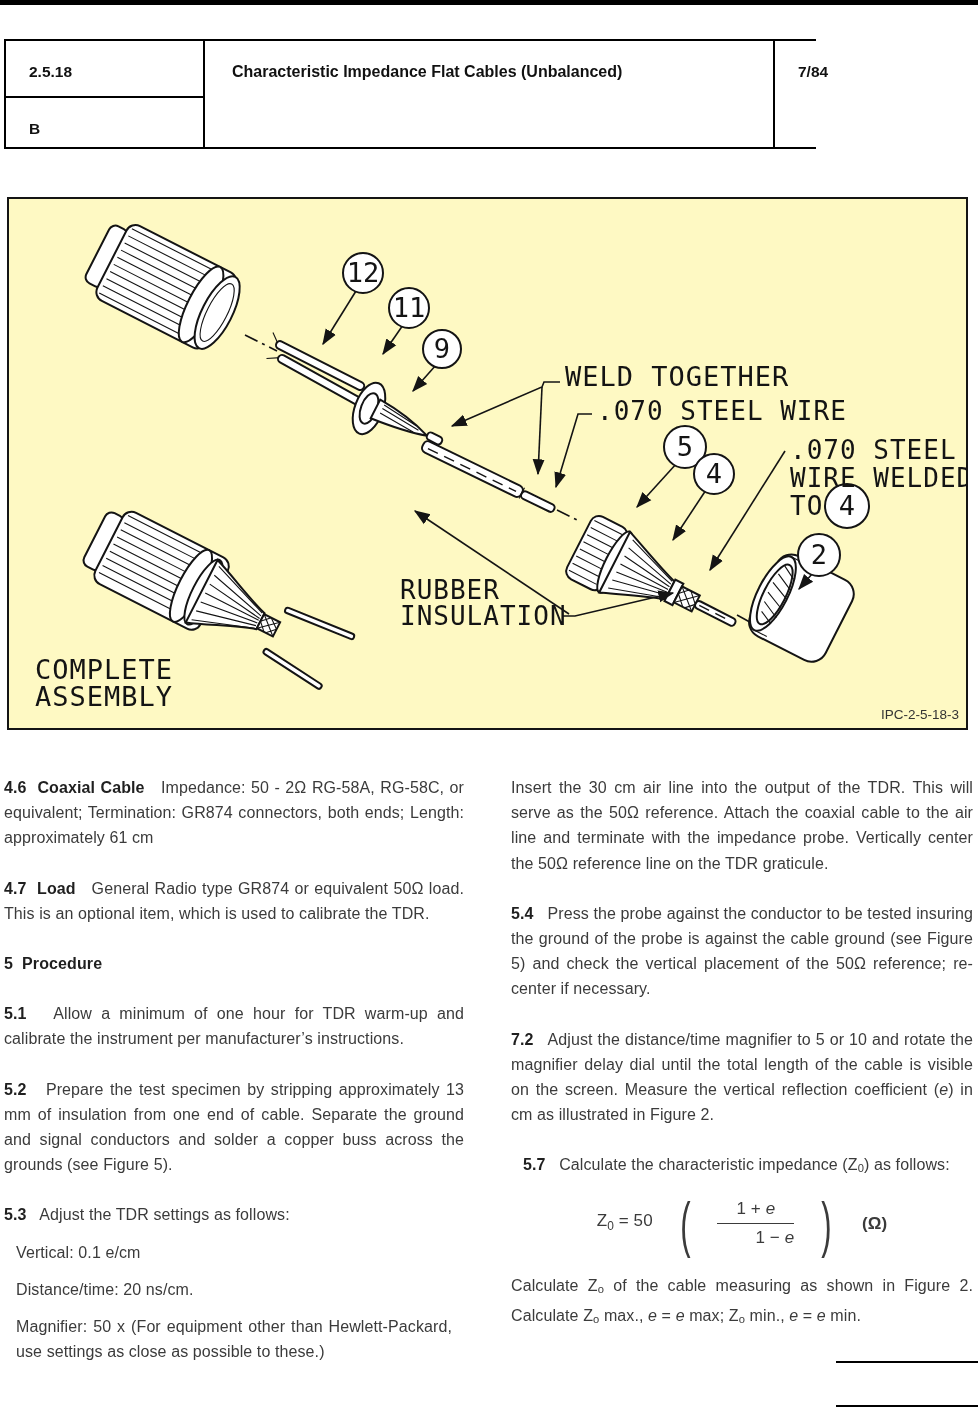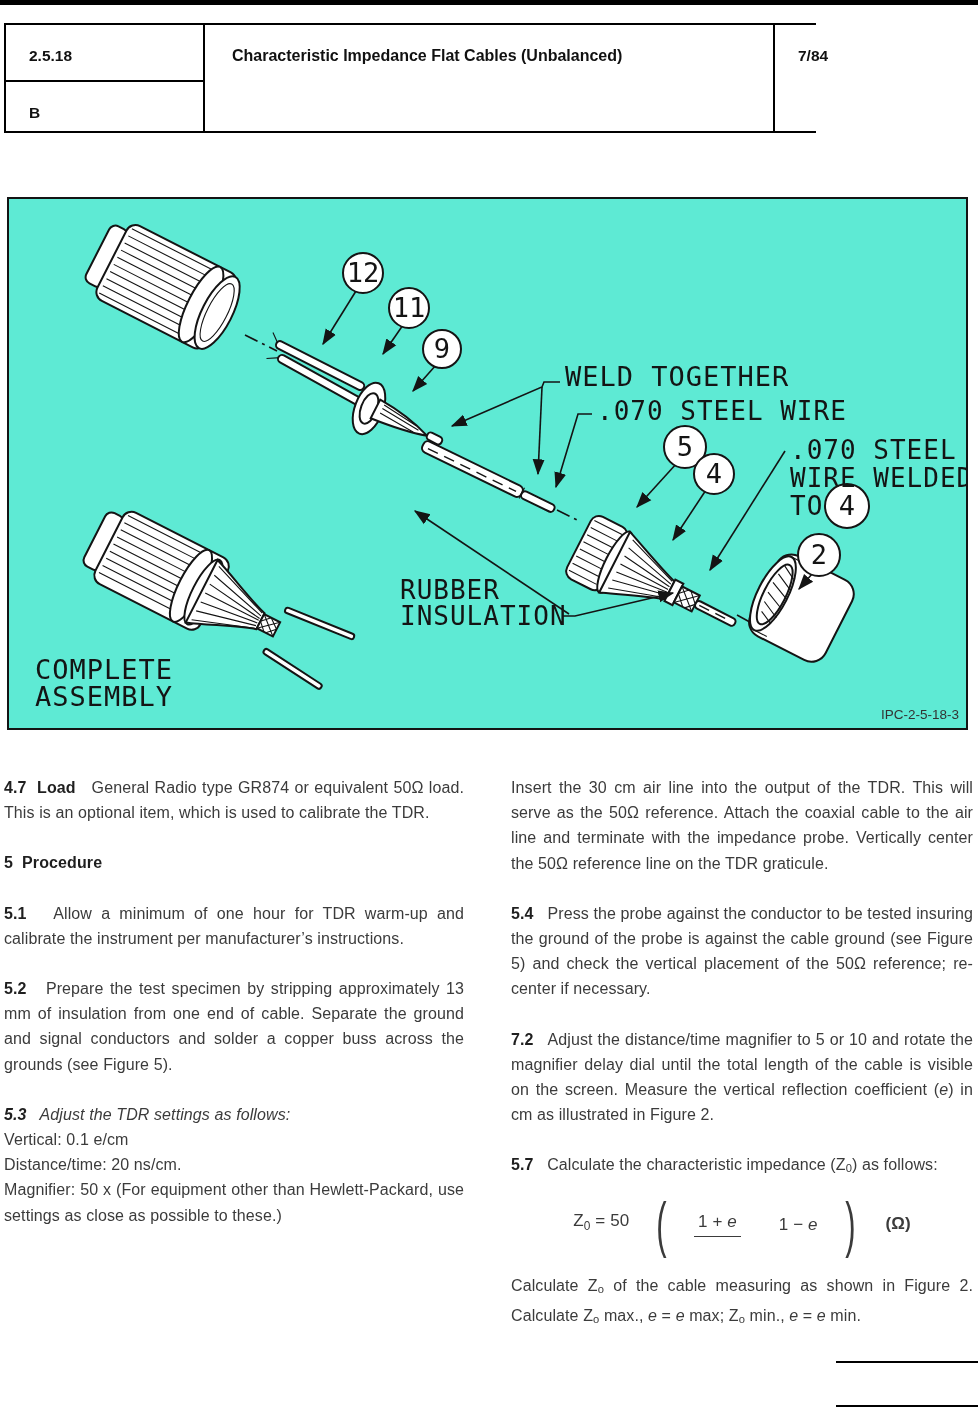--- a/index.html
+++ b/index.html
@@ -3,60 +3,60 @@
 <meta charset="utf-8">
 <style>
   html,body{margin:0;padding:0;}
   body{
     width:978px;height:1409px;position:relative;background:#ffffff;
     font-family:"Liberation Sans",sans-serif;color:#3b3b3b;overflow:hidden;
   }
   
   .top-rule{position:absolute;left:0;top:0;width:978px;height:5px;background:#000;}
   
-  .hdr{position:absolute;left:4px;top:23px;width:812px;height:110px;
+  .hdr{position:absolute;left:4px;top:39px;width:812px;height:110px;
        border:2px solid #000;border-right:none;box-sizing:border-box;}
   .hdr .vline{position:absolute;top:0;bottom:0;width:2px;background:#000;}
   .hdr .v1{left:197px;} .hdr .v2{left:767px;}
   .hdr .hline{position:absolute;left:0;top:55px;width:197px;height:2px;background:#000;}
   .hdr-cell{position:absolute;font-weight:bold;font-size:15.5px;color:#111;white-space:nowrap;}
   .hdr .num{left:23px;top:22px;}
   .hdr .rev{left:23px;top:79px;}
   .hdr .title{left:226px;top:22px;font-size:16px;}
   .hdr .date{left:792px;top:22px;}
   
   .figbox{position:absolute;left:7px;top:197px;width:961px;height:533px;
-          border:2px solid #141414;box-sizing:border-box;background:#5eead4;}
+          border:2px solid #141414;box-sizing:border-box;background:#fef9c3;}
   .figbox svg{display:block;width:100%;height:100%;}
   .part{fill:#ffffff;stroke:#141414;stroke-width:2;}
   .thin{fill:none;stroke:#141414;stroke-width:1.1;}
   .lead{fill:none;stroke:#141414;stroke-width:1.6;}
   .cl{fill:none;stroke:#141414;stroke-width:1.6;stroke-dasharray:14 5 3 5;}
   .cdash{fill:none;stroke:#141414;stroke-width:1.4;stroke-dasharray:11 7;}
   .flabel{font-family:"DejaVu Sans Mono",monospace;font-size:26px;fill:#141414;letter-spacing:1px;}
   .flabel-big{font-family:"DejaVu Sans Mono",monospace;font-size:27px;fill:#141414;letter-spacing:1px;}
   .cnum{font-family:"DejaVu Sans Mono",monospace;font-size:27px;fill:#141414;text-anchor:middle;}
   .figid{font-family:"Liberation Sans",sans-serif;font-size:13.5px;fill:#333;text-anchor:end;}
   
   .col{position:absolute;top:775px;font-size:16px;line-height:25.2px;
        color:#3b3b3b;text-align:justify;letter-spacing:0.1px;}
   .col-left{left:4px;width:460px;}
   .col-right{left:511px;width:462px;}
   .col p{margin:0 0 25px 0;}
-  .col p.m0{margin:0;}
-  .col p.mlead{margin:0;font-style:italic;}
+  .col p.m0{margin:12px;}
+  .col p.mlead{margin:0;}
   .b{font-weight:bold;color:#1f1f1f;}
   .i{font-style:italic;}
   .sub{font-size:0.7em;vertical-align:-0.22em;}
   
   .formula{display:flex;align-items:center;justify-content:center;gap:22px;
            margin:14px 0 21px 0;font-size:17px;color:#3b3b3b;text-align:center;}
   .formula sub{font-size:0.7em;}
   .paren{font-size:62px;font-weight:100;color:#3b3b3b;transform:scaleX(0.5);line-height:0.9;}
-  .frac{display:inline-flex;line-height:1.3;justify-content:center;}
+  .frac{display:inline-flex;flex-direction:column;line-height:1.3;justify-content:center;}
   .frac .fr-num{border-bottom:1.6px solid #3b3b3b;padding:0 4px 3px 4px;}
   .frac .fr-den{padding-top:3px;margin-left:38px;}
   .f-unit{font-weight:bold;margin-left:3px;}
   
   .foot-rule{position:absolute;height:2px;background:#000;}
   .fr1{left:836px;top:1361px;width:142px;}
   .fr2{left:836px;top:1405px;width:142px;}
 </style>
 </head>
 <body>
@@ -200,20 +200,21 @@
     <text class="flabel" x="781" y="316">TO</text>
     <text class="flabel" x="391" y="400">RUBBER</text>
     <text class="flabel" x="391" y="426">INSULATION</text>
     <text class="flabel-big" x="26" y="480">COMPLETE</text>
     <text class="flabel-big" x="26" y="507">ASSEMBLY</text>
     <text class="figid" x="950" y="520">IPC-2-5-18-3</text>
   </svg>
 </div>
 
 <div class="col col-left">
+  <p><span class="b">4.6&nbsp;&nbsp;Coaxial Cable</span><span>&nbsp;&nbsp; Impedance: 50 - 2Ω RG-58A, RG-58C, or equivalent; Termination: GR874 connectors, both ends; Length: approximately 61 cm</span></p>
   <p><span class="b">4.7&nbsp;&nbsp;Load</span><span>&nbsp;&nbsp; General Radio type GR874 or equivalent 50Ω load. This is an optional item, which is used to calibrate the TDR.</span></p>
   <p><span class="b">5&nbsp;&nbsp;Procedure</span></p>
   <p><span class="b">5.1</span><span>&nbsp;&nbsp; Allow a minimum of one hour for TDR warm-up and calibrate the instrument per manufacturer’s instructions.</span></p>
   <p><span class="b">5.2</span><span>&nbsp;&nbsp; Prepare the test specimen by stripping approximately 13 mm of insulation from one end of cable. Separate the ground and signal conductors and solder a copper buss across the grounds (see Figure 5).</span></p>
   <p class="mlead"><span class="b">5.3</span><span>&nbsp;&nbsp; Adjust the TDR settings as follows:</span></p>
   <p class="m0"><span>Vertical: 0.1 e/cm</span></p>
   <p class="m0"><span>Distance/time: 20 ns/cm.</span></p>
   <p class="m0"><span>Magnifier: 50 x (For equipment other than Hewlett-Packard, use settings as close as possible to these.)</span></p>
 </div>
 

